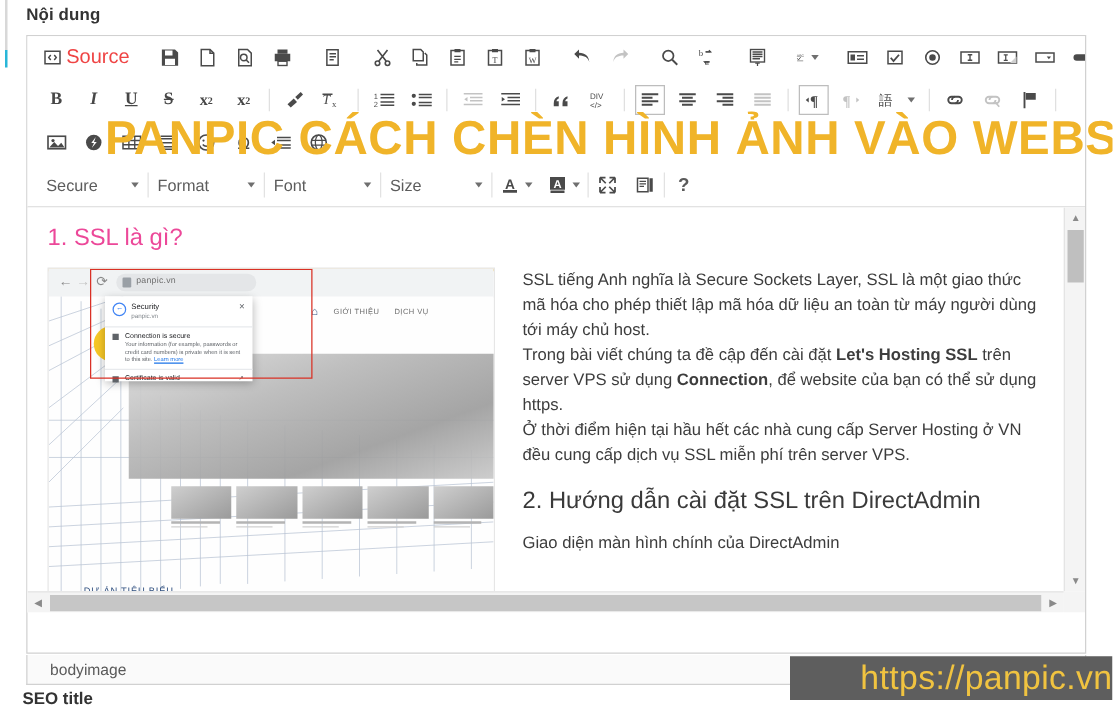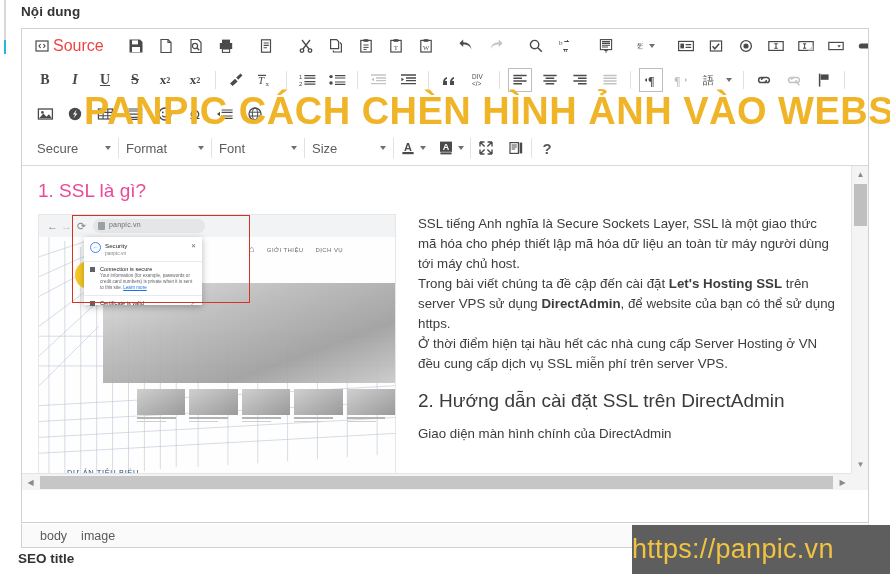--- a/index.html
+++ b/index.html
@@ -246,43 +246,43 @@
   .harr.right{right:0;}
   .corner{
     position:absolute;right:0;bottom:0;width:17px;height:17px;background:#f4f4f4;
   }
 
   
   .elpath{
     position:absolute;left:21px;top:524px;width:848px;height:24px;
     border:1px solid #d1d1d1;border-top:none;background:#fafafa;
     box-sizing:border-box;
-    display:flex;align-items:center;gap:14px;
+    display:flex;align-items:center;
     padding-left:18px;
     font-size:12.5px;color:#5a5a5a;
   }
   .seo{
     position:absolute;left:18px;top:551px;
     font-size:13.5px;font-weight:bold;color:#333;
   }
 
   
   .watermark{
     position:absolute;left:84px;top:90px;
     font-size:38px;font-weight:bold;
     color:#f0b429;
     letter-spacing:.5px;
     white-space:nowrap;
     font-family:"Liberation Sans",sans-serif;
     pointer-events:none;
   }
   .urlbox{
-    position:absolute;left:632px;top:525px;width:258px;height:49px;
+    position:absolute;left:632px;top:525px;width:258px;height:35px;
     background:#5e5e5e;
-    display:flex;align-items:center;justify-content:flex-start;
+    display:flex;align-items:center;justify-content:flex-end;
   }
   .urlbox span{
     color:#f0c340;font-size:27px;letter-spacing:.3px;
     font-family:"Liberation Sans",sans-serif;
   }
 </style>
 </head>
 <body>
 
 <div class="page">
@@ -819,21 +819,21 @@
                 </div>
               </div>
 
               <div class="red-box"></div>
             </div>
 
           </div>
 
           <div class="col-right">
             <p class="para"><span>SSL tiếng Anh nghĩa là Secure Sockets Layer, SSL là một giao thức mã hóa cho phép thiết lập mã hóa dữ liệu an toàn từ máy người dùng  tới máy chủ host.</span></p>
-            <p class="para"><span>Trong bài viết chúng ta đề cập đến cài đặt </span><b>Let's Hosting SSL</b><span> trên server VPS sử dụng </span><b>DirectAdmin</b><span>, để website của bạn có thể sử dụng https.</span></p>
+            <p class="para"><span>Trong bài viết chúng ta đề cập đến cài đặt </span><b>Let's Hosting SSL</b><span> trên server VPS sử dụng </span><b>Connection</b><span>, để website của bạn có thể sử dụng https.</span></p>
             <p class="para"><span>Ở thời điểm hiện tại hầu hết các nhà cung cấp Server Hosting ở VN đều cung cấp dịch vụ SSL miễn phí trên server VPS.</span></p>
             <h2 class="doc-h2">2. Hướng dẫn cài đặt SSL trên DirectAdmin</h2>
             <p class="para"><span>Giao diện màn hình chính của DirectAdmin</span></p>
           </div>
         </div>
       </div>
 
       <div class="vscroll">
         <div class="arr up">▲</div>
         <div class="vthumb"></div>

